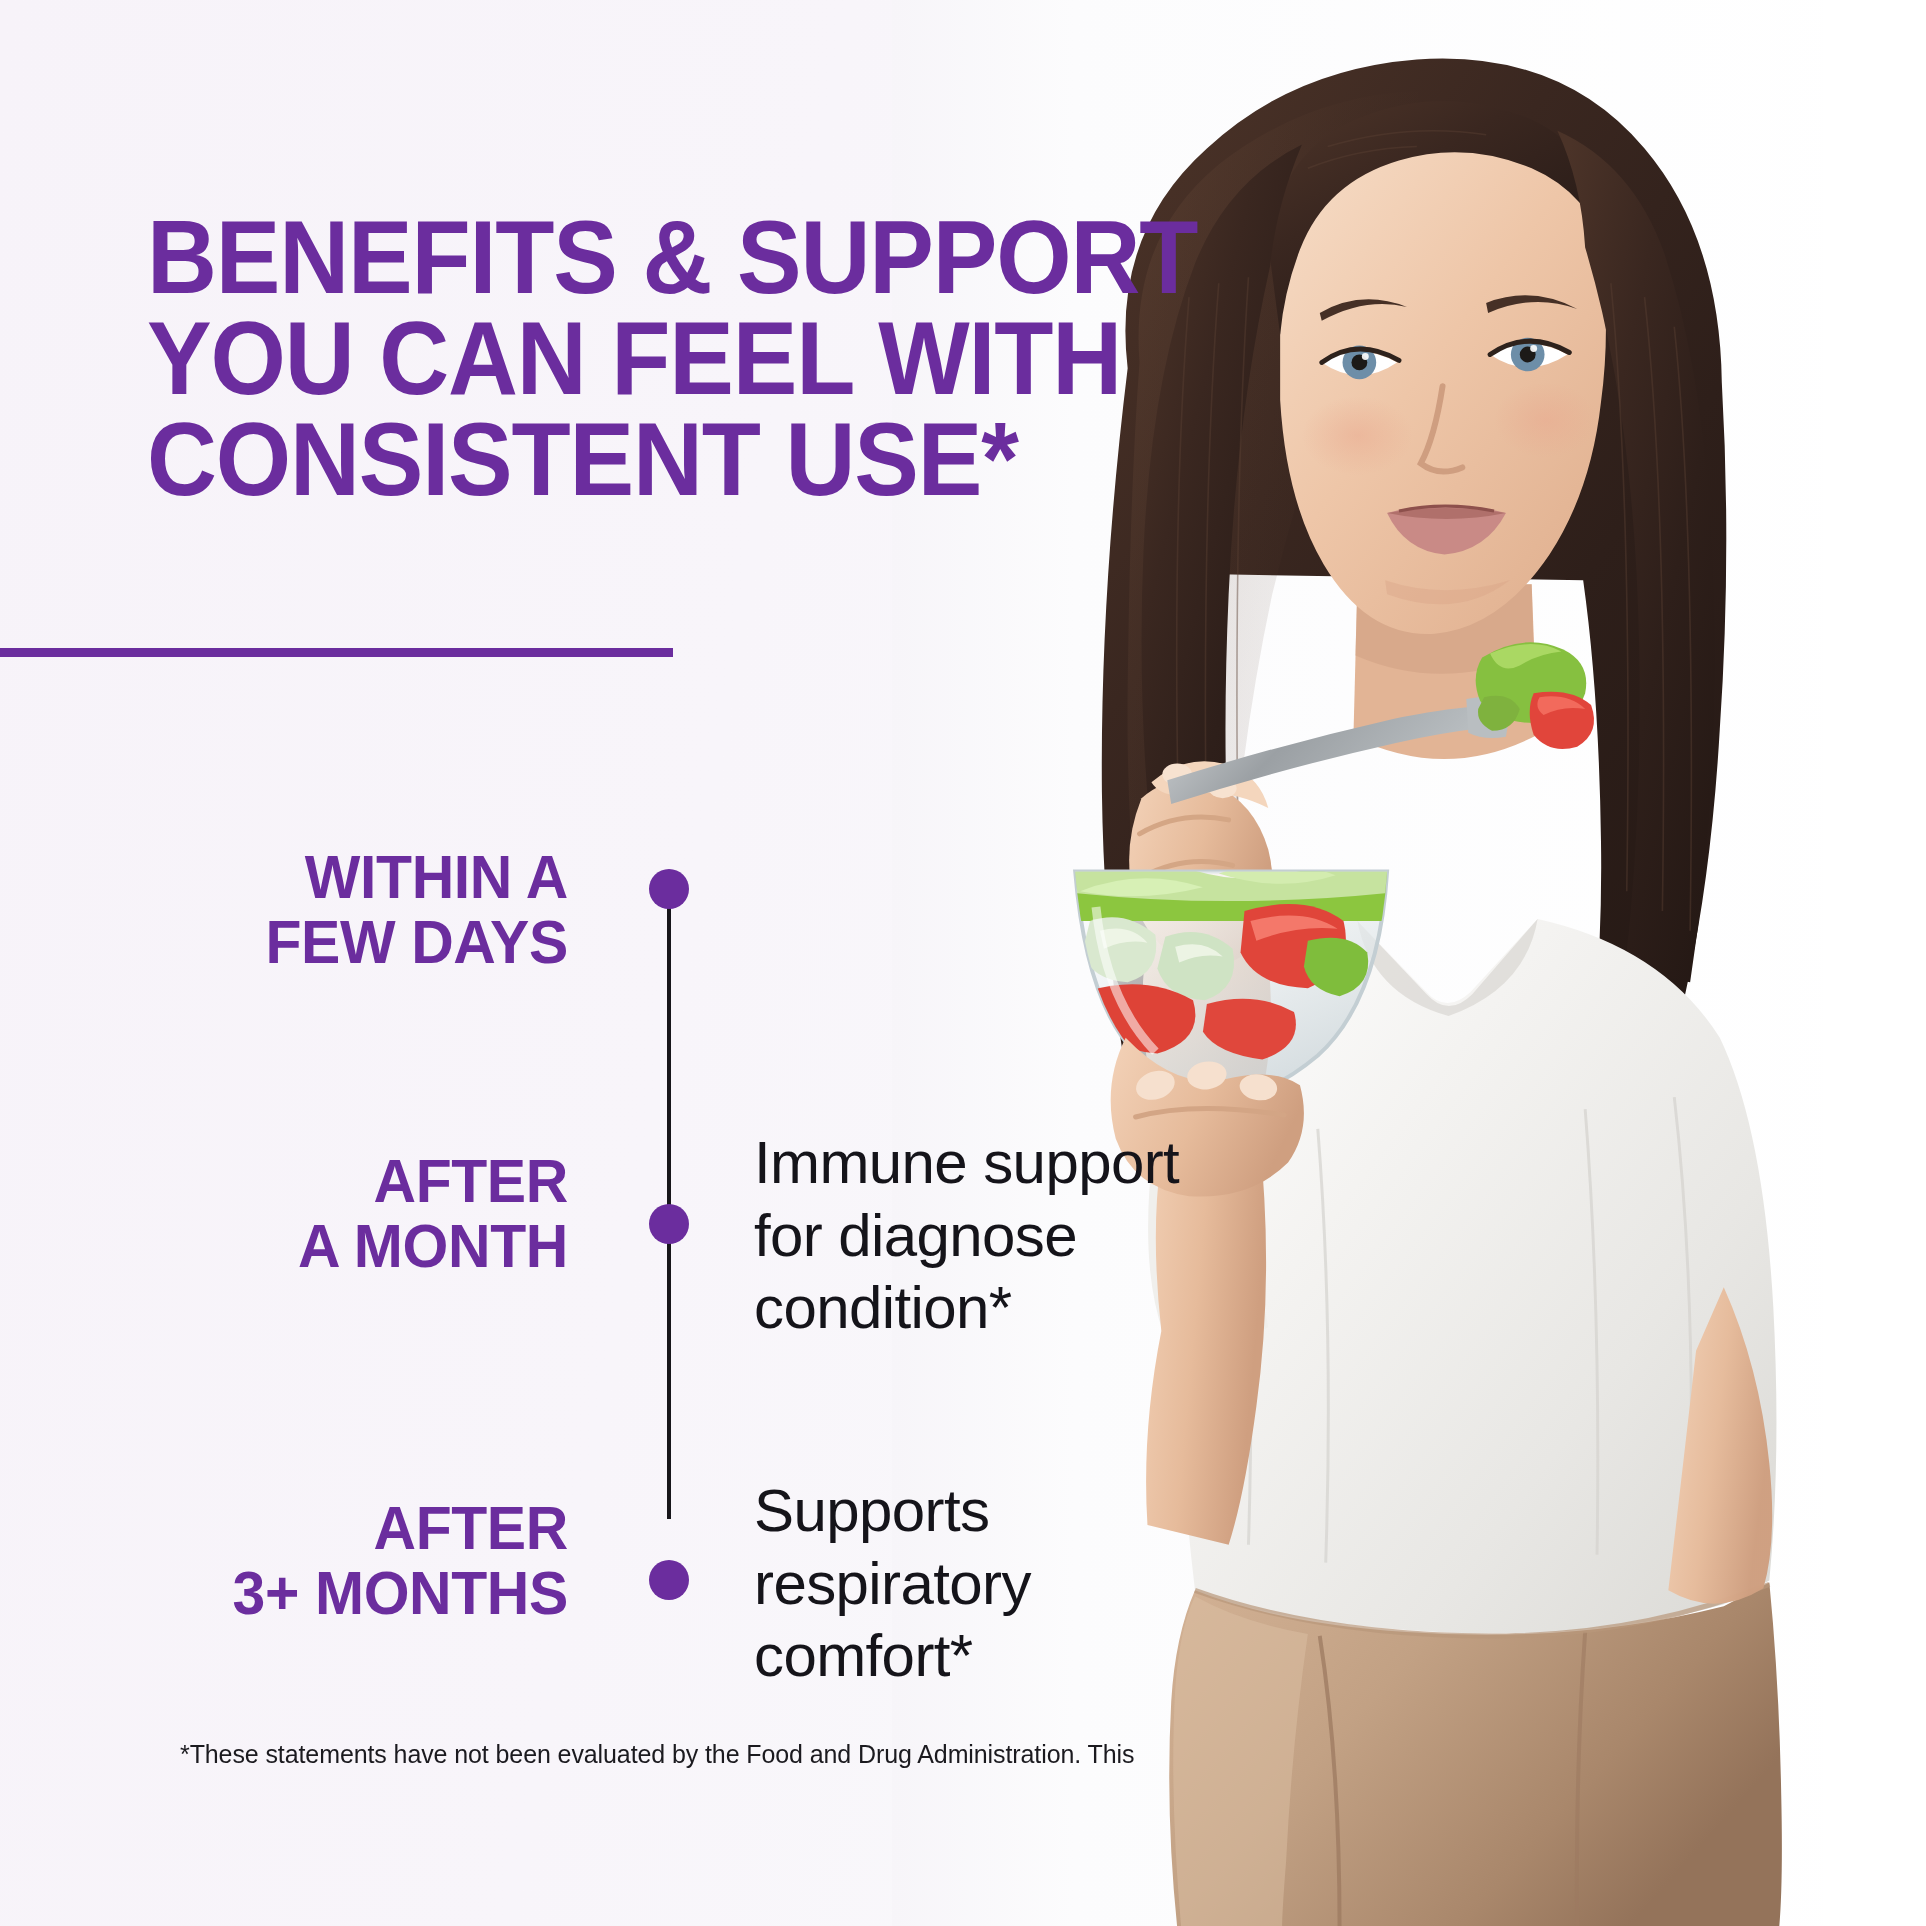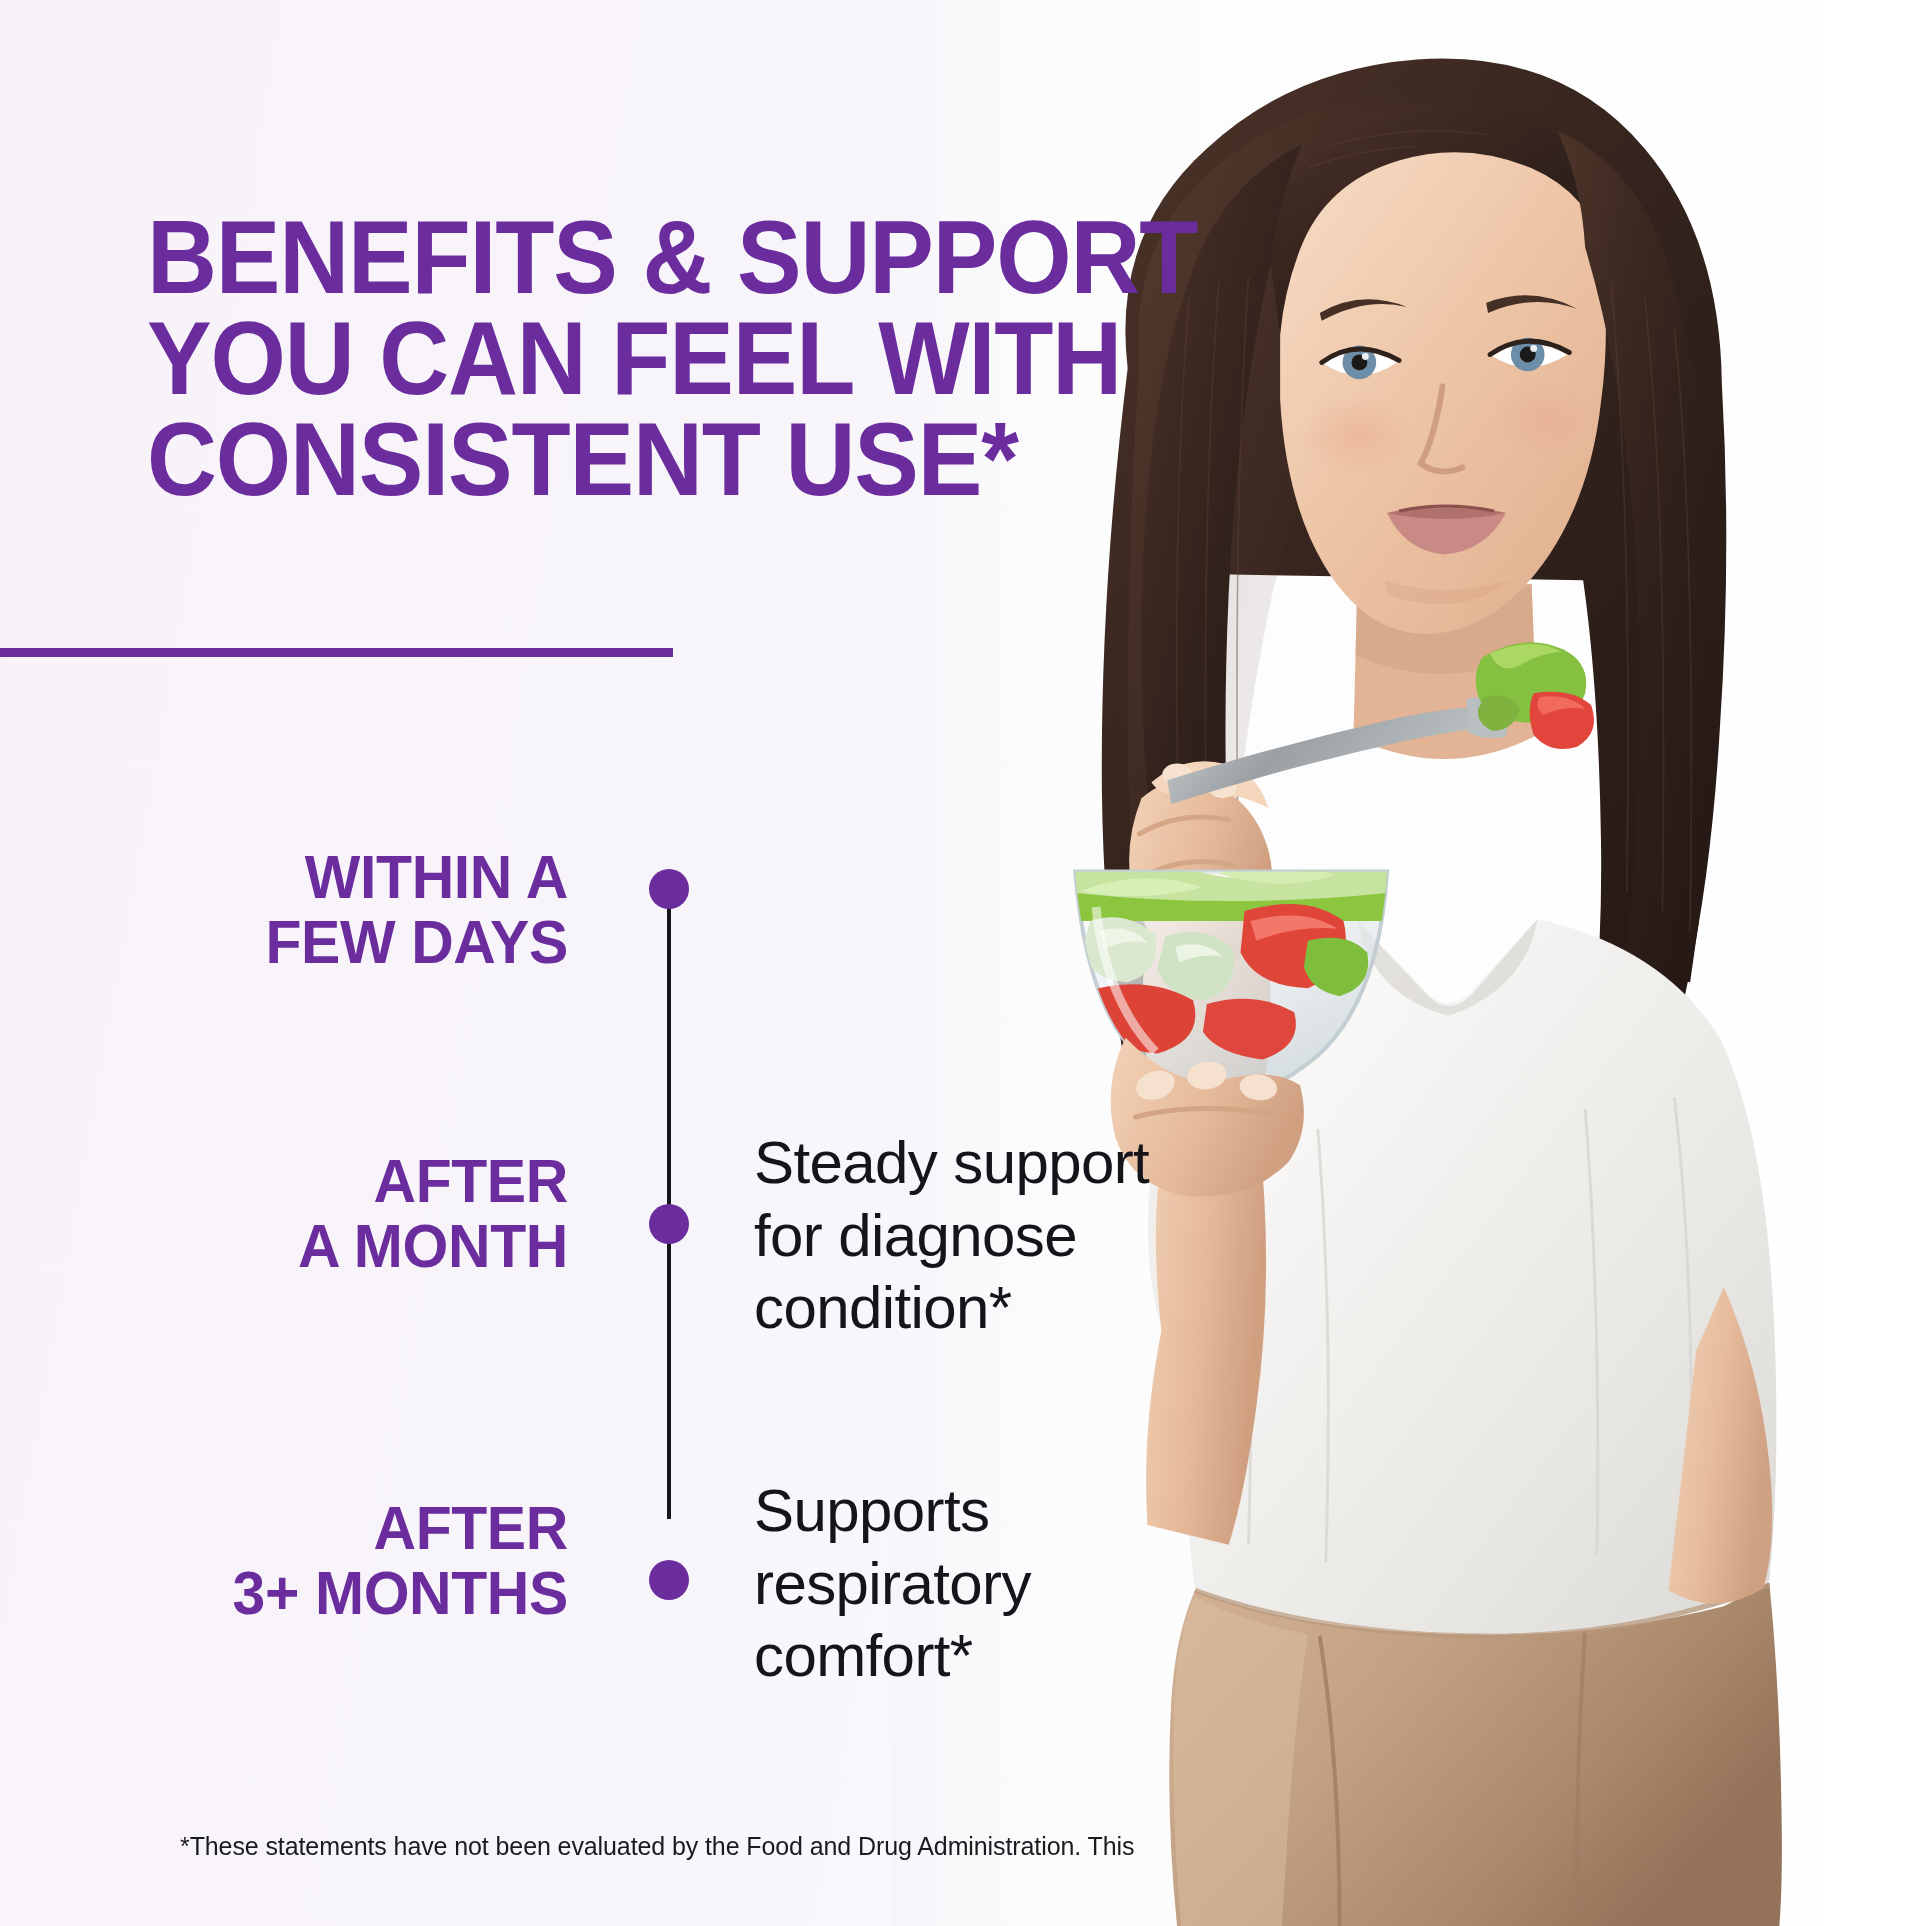--- a/index.html
+++ b/index.html
@@ -128,21 +128,21 @@
     letter-spacing: -0.6px;
   }
   .row-1 .benefit { top: 12px; }
   .row-2 .benefit { top: 50px; }
   .row-3 .benefit { top: 87px; }
 
   
   .footnote {
     position: absolute;
     left: 180px;
-    top: 1828px;
+    top: 1736px;
     width: 1010px;
     color: #1b1a1f;
     font-size: 25px;
     line-height: 1.46;
     letter-spacing: -0.1px;
   }
   .footnote span { display: block; }
 </style>
 </head>
 <body>
@@ -424,21 +424,21 @@
       <div class="dot"></div>
     </div>
 
     <div class="row row-2">
       <div class="stage-label">
         <span>AFTER</span><br>
         <span>A MONTH</span>
       </div>
       <div class="dot"></div>
       <div class="benefit">
-        <span>Steady support</span>
+        <span>Immune support</span>
         <span>for diagnose</span>
         <span>condition*</span>
       </div>
     </div>
 
     <div class="row row-3">
       <div class="stage-label">
         <span>AFTER</span><br>
         <span>3+ MONTHS</span>
       </div>

